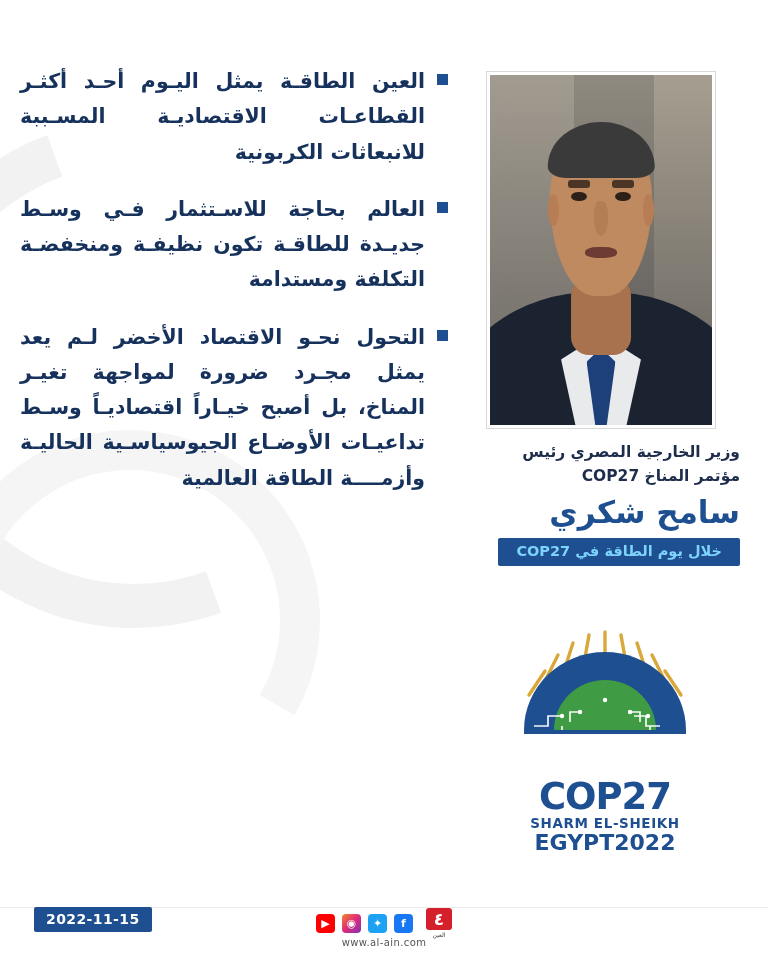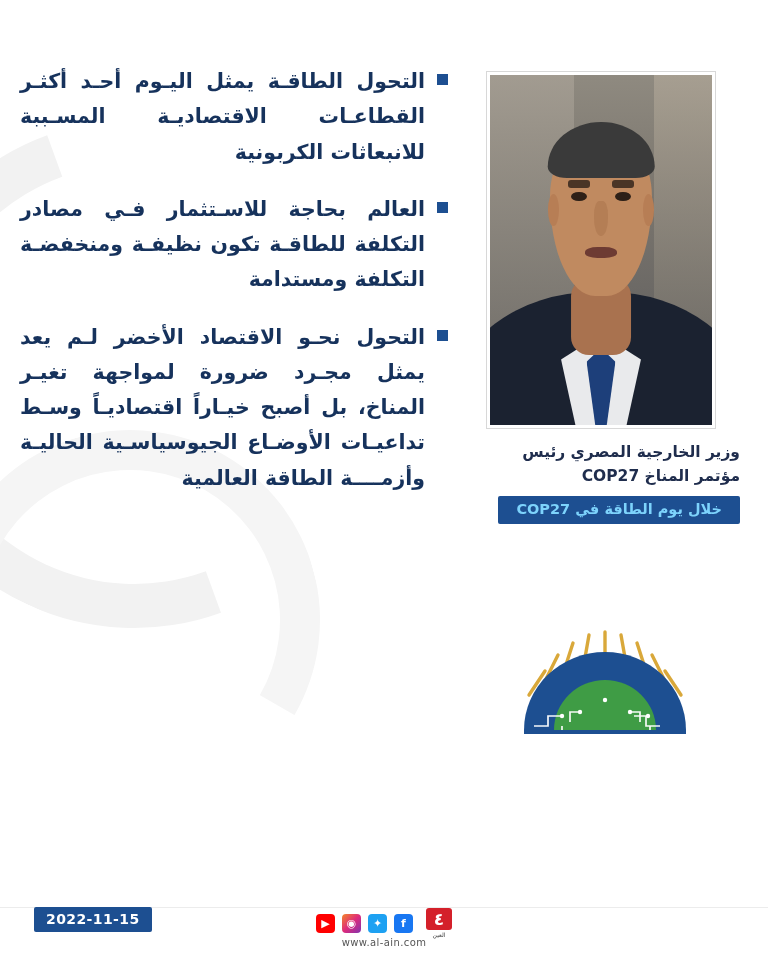--- a/index.html
+++ b/index.html
@@ -392,26 +392,26 @@
 
 <div class="bg-swirl"></div>
 <div class="bg-swirl2"></div>
 
 <div class="page">
 
   <div class="bullets">
 
     <div class="bullet">
       <span class="bullet-mark"></span>
-      <div class="bullet-text">التحول الطاقـة يمثل اليـوم أحـد أكثـر القطاعـات الاقتصاديـة المسـببة للانبعاثات الكربونية</div>
+      <div class="bullet-text">العين الطاقـة يمثل اليـوم أحـد أكثـر القطاعـات الاقتصاديـة المسـببة للانبعاثات الكربونية</div>
     </div>
 
     <div class="bullet">
       <span class="bullet-mark"></span>
-      <div class="bullet-text">العالم بحاجة للاسـتثمار فـي مصادر التكلفة للطاقـة تكون نظيفـة ومنخفضـة التكلفة ومستدامة</div>
+      <div class="bullet-text">العالم بحاجة للاسـتثمار فـي وسـط جديـدة للطاقـة تكون نظيفـة ومنخفضـة التكلفة ومستدامة</div>
     </div>
 
     <div class="bullet">
       <span class="bullet-mark"></span>
       <div class="bullet-text">التحول نحـو الاقتصاد الأخضر لـم يعد يمثل مجـرد ضرورة لمواجهة تغيـر المناخ، بل أصبح خيـاراً اقتصاديـاً وسـط تداعيـات الأوضـاع الجيوسياسـية الحاليـة وأزمــــة الطاقة العالمية</div>
     </div>
 
 
   </div>
 
@@ -433,20 +433,21 @@
       <div class="ph-eye-l"></div>
       <div class="ph-eye-r"></div>
       <div class="ph-nose"></div>
       <div class="ph-mouth"></div>
     </div>
   </div>
 
   <div class="caption">
     <div class="caption-role">وزير الخارجية المصري رئيس</div>
     <div class="caption-role">مؤتمر المناخ COP27</div>
+    <div class="caption-name">سامح شكري</div>
     <div class="caption-badge">خلال يوم الطاقة في COP27</div>
   </div>
 
   <div class="logo">
     <svg width="190" height="150" viewBox="0 0 190 150">
       <g stroke="#d9a83a" stroke-width="3.4" stroke-linecap="round">
         <line x1="95" y1="6" x2="95" y2="40"></line>
         <line x1="79" y1="9" x2="73" y2="43"></line>
         <line x1="111" y1="9" x2="117" y2="43"></line>
         <line x1="63" y1="17" x2="53" y2="48"></line>
@@ -472,20 +473,25 @@
       <g fill="#ffffff">
         <circle cx="52" cy="90" r="2.2"></circle>
         <circle cx="70" cy="86" r="2.2"></circle>
         <circle cx="120" cy="86" r="2.2"></circle>
         <circle cx="138" cy="90" r="2.2"></circle>
         <circle cx="95" cy="74" r="2.2"></circle>
       </g>
 
       <rect x="14" y="104" width="162" height="4" fill="#1d4f91"></rect>
     </svg>
+    <div class="logo-text">
+      <div class="logo-cop"><span>COP</span><span class="num">27</span></div>
+      <div class="logo-sub1">SHARM EL-SHEIKH</div>
+      <div class="logo-sub2"><span>EGYPT</span><span>2022</span></div>
+    </div>
   </div>
 
   <div class="footer-bar"></div>
 
   <div class="date-chip">2022-11-15</div>
 
   <div class="social">
     <span class="s-icon s-yt">▶</span>
     <span class="s-icon s-ig">◉</span>
     <span class="s-icon s-tw">✦</span>

